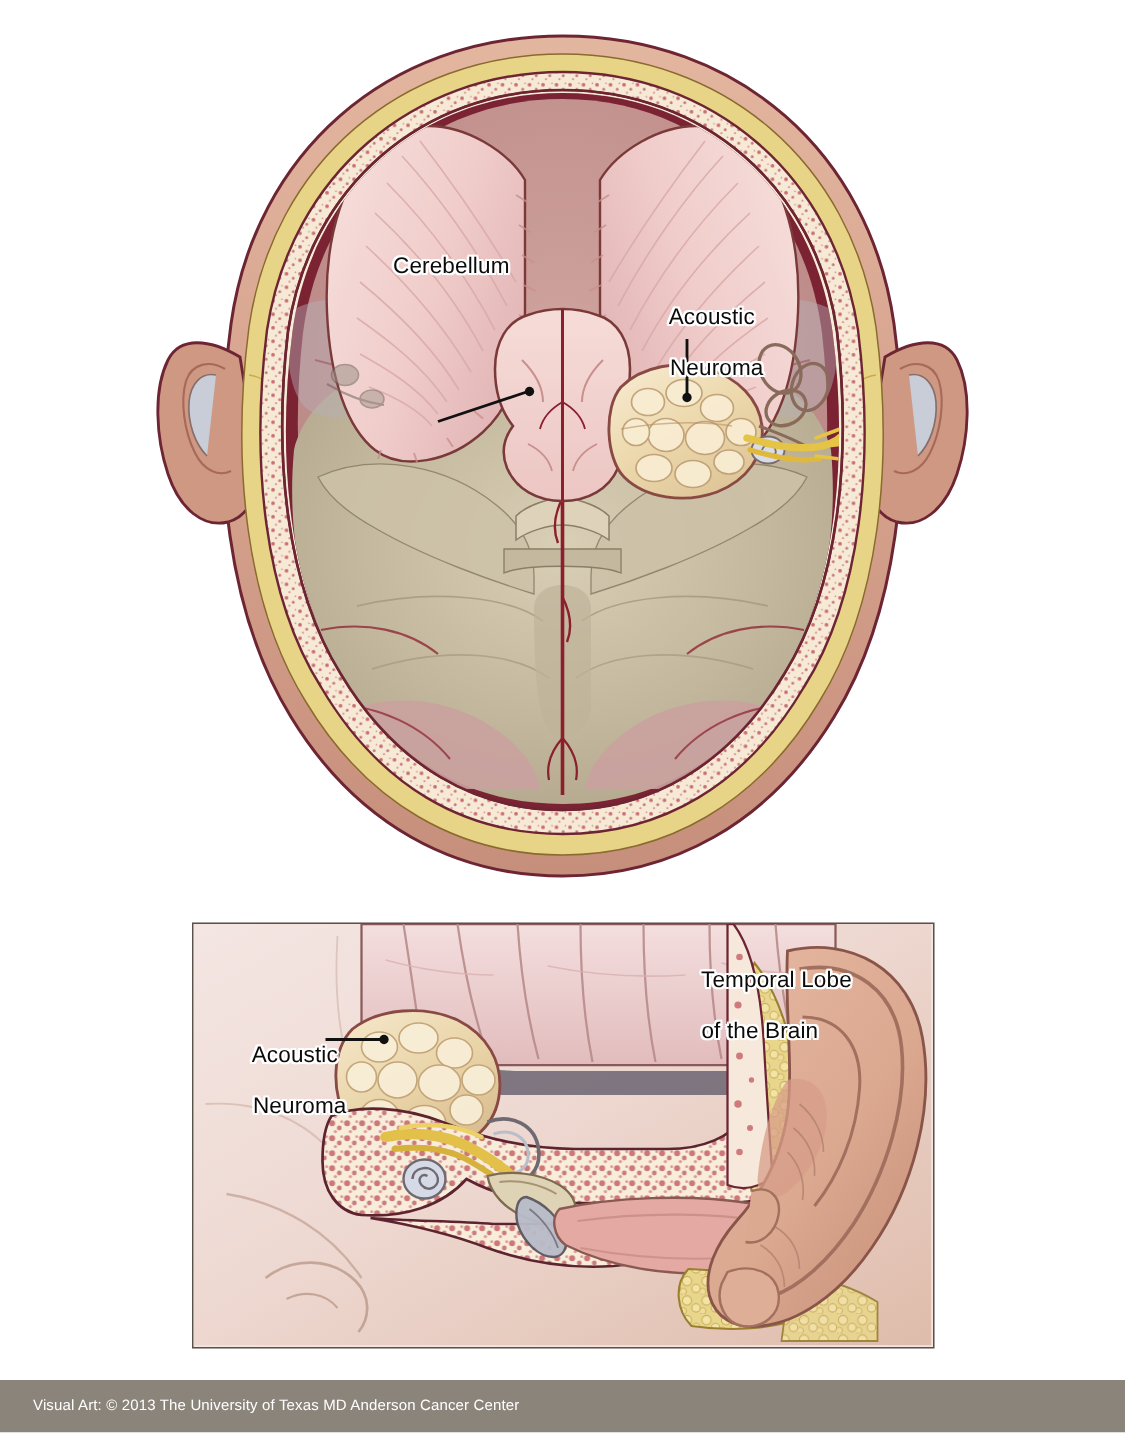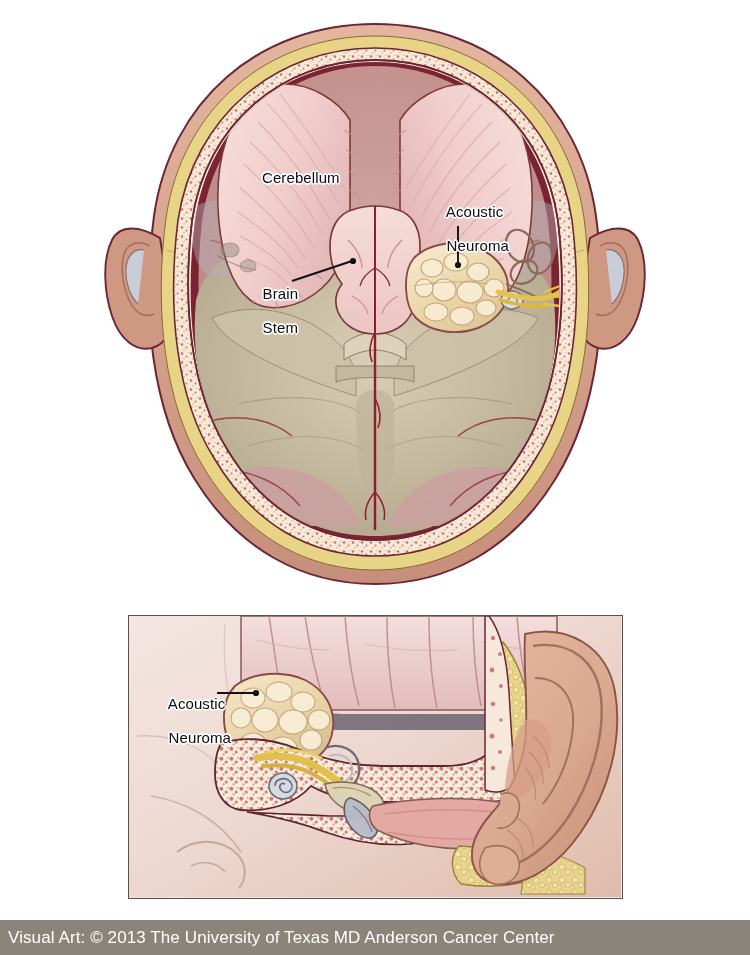--- a/index.html
+++ b/index.html
@@ -38,24 +38,24 @@
     overflow:hidden;
     background:#f3e6e2;
   }
 
   
   #footer-bar{
     position:absolute;left:0;top:920px;width:750px;height:35px;
     background:#8b847b;
   }
   #footer-credit{
-    position:absolute;left:8px;top:0;height:35px;
+    position:absolute;left:22px;top:0;height:35px;
     display:flex;align-items:center;
     font-family:"Liberation Sans", sans-serif;
-    font-size:17px;color:#ffffff;letter-spacing:.1px;white-space:pre;
+    font-size:10px;color:#ffffff;letter-spacing:.1px;white-space:pre;
   }
 </style>
 </head>
 <body>
 
 <div class="figure-root">
 
   <div id="panel-axial">
     <svg width="750" height="600" viewBox="0 0 750 600" xmlns="http://www.w3.org/2000/svg">
       <defs>
@@ -314,24 +314,20 @@
       </g>
     </svg>
 
     <div class="anno-label" style="left:262px;top:169px;">Cerebellum</div>
 
     <div class="anno-label center" style="left:421px;top:186px;">
       <span>Acoustic</span><br>
       <span>Neuroma</span>
     </div>
 
-    <div class="anno-label center" style="left:237px;top:268px;">
-      <span>Brain</span><br>
-      <span>Stem</span>
-    </div>
   </div>
 
   <div id="panel-inferior">
     <svg width="492" height="281" viewBox="0 0 492 281" xmlns="http://www.w3.org/2000/svg">
       <defs>
         <linearGradient id="faceSkinGrad" x1="0%" y1="0%" x2="100%" y2="100%">
           <stop offset="0%" stop-color="#f4e6e3"></stop>
           <stop offset="45%" stop-color="#eed9d2"></stop>
           <stop offset="100%" stop-color="#dfbcab"></stop>
         </linearGradient>
@@ -511,20 +507,24 @@
           <path d="M378,214 C388,220 394,230 394,242"></path>
         </g>
       </g>
 
       <g>
         <line x1="88" y1="77" x2="126" y2="77" stroke="#111111" stroke-width="1.9"></line>
         <circle cx="127" cy="77" r="3.1" fill="#111111"></circle>
       </g>
     </svg>
 
+    <div class="anno-label center" style="left:313px;top:12px;">
+      <span>Temporal Lobe</span><br>
+      <span>of the Brain</span>
+    </div>
 
     <div class="anno-label center" style="left:14px;top:62px;">
       <span>Acoustic</span><br>
       <span>Neuroma</span>
     </div>
   </div>
 
   <div id="footer-bar">
     <div id="footer-credit">Visual Art: © 2013 The University of Texas MD Anderson Cancer Center</div>
   </div>

